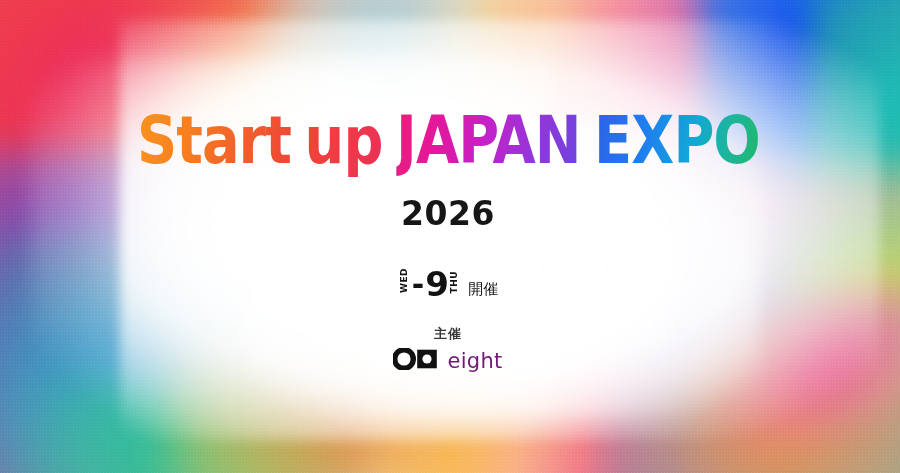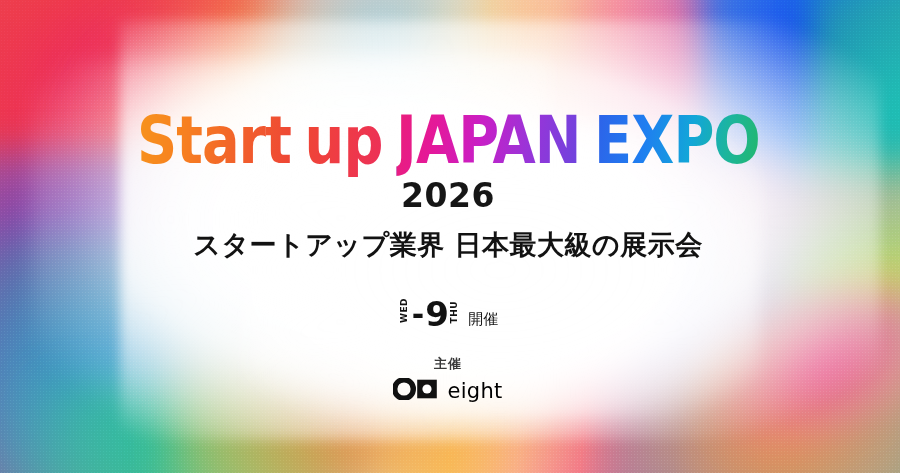--- a/index.html
+++ b/index.html
@@ -310,21 +310,21 @@
   .seg-japan {
     background-image: linear-gradient(100deg, #ea1f78 0%, #e4189a 22%, #c81fc6 46%, #9a34d8 70%, #6a45de 100%);
   }
   .seg-expo {
     background-image: linear-gradient(100deg, #2f5fe8 0%, #1f7ff0 32%, #12a6d8 58%, #1cb59e 78%, #22b768 100%);
   }
   .sp { display: inline-block; width: 0.22em; }
 
   
   .year {
-    margin-top: 2px;
+    margin-top: 20px;
     font-size: 33px;
     font-weight: 700;
     color: #161616;
     letter-spacing: 0.5px;
     font-family: "DejaVu Sans", "Liberation Sans", sans-serif;
   }
 
   
   .tagline {
     margin-top: 12px;
@@ -408,21 +408,21 @@
   }
   .brand {
     display: flex;
     align-items: center;
     gap: 8px;
   }
   .brand-mark { display: block; }
   .brand-name {
     font-size: 21px;
     font-weight: 400;
-    color: #000000;
+    color: #701a75;
     letter-spacing: 0.3px;
     font-family: "DejaVu Sans", "Liberation Sans", sans-serif;
   }
 </style>
 </head>
 <body>
 
 <div id="poster">
 
   <div class="bg-layer bg-base"></div>
@@ -451,21 +451,20 @@
   <div class="halftone"></div>
 
   <div class="content">
 
     <div class="wordmark">
       <span class="seg seg-start">Start</span><span class="sp"></span><span class="seg seg-up">up</span><span class="sp"></span><span class="seg seg-japan">JAPAN</span><span class="sp"></span><span class="seg seg-expo">EXPO</span>
     </div>
 
     <div class="year">2026</div>
 
-    <div class="tagline">スタートアップ業界 日本最大級の展示会</div>
 
     <div class="daterow">
       <span class="dow">WED</span>
       <span class="dash">-</span>
       <span class="date-big">9</span>
       <span class="dow">THU</span>
       <span class="kaisai">開催</span>
     </div>
 
     <div class="organizer">

